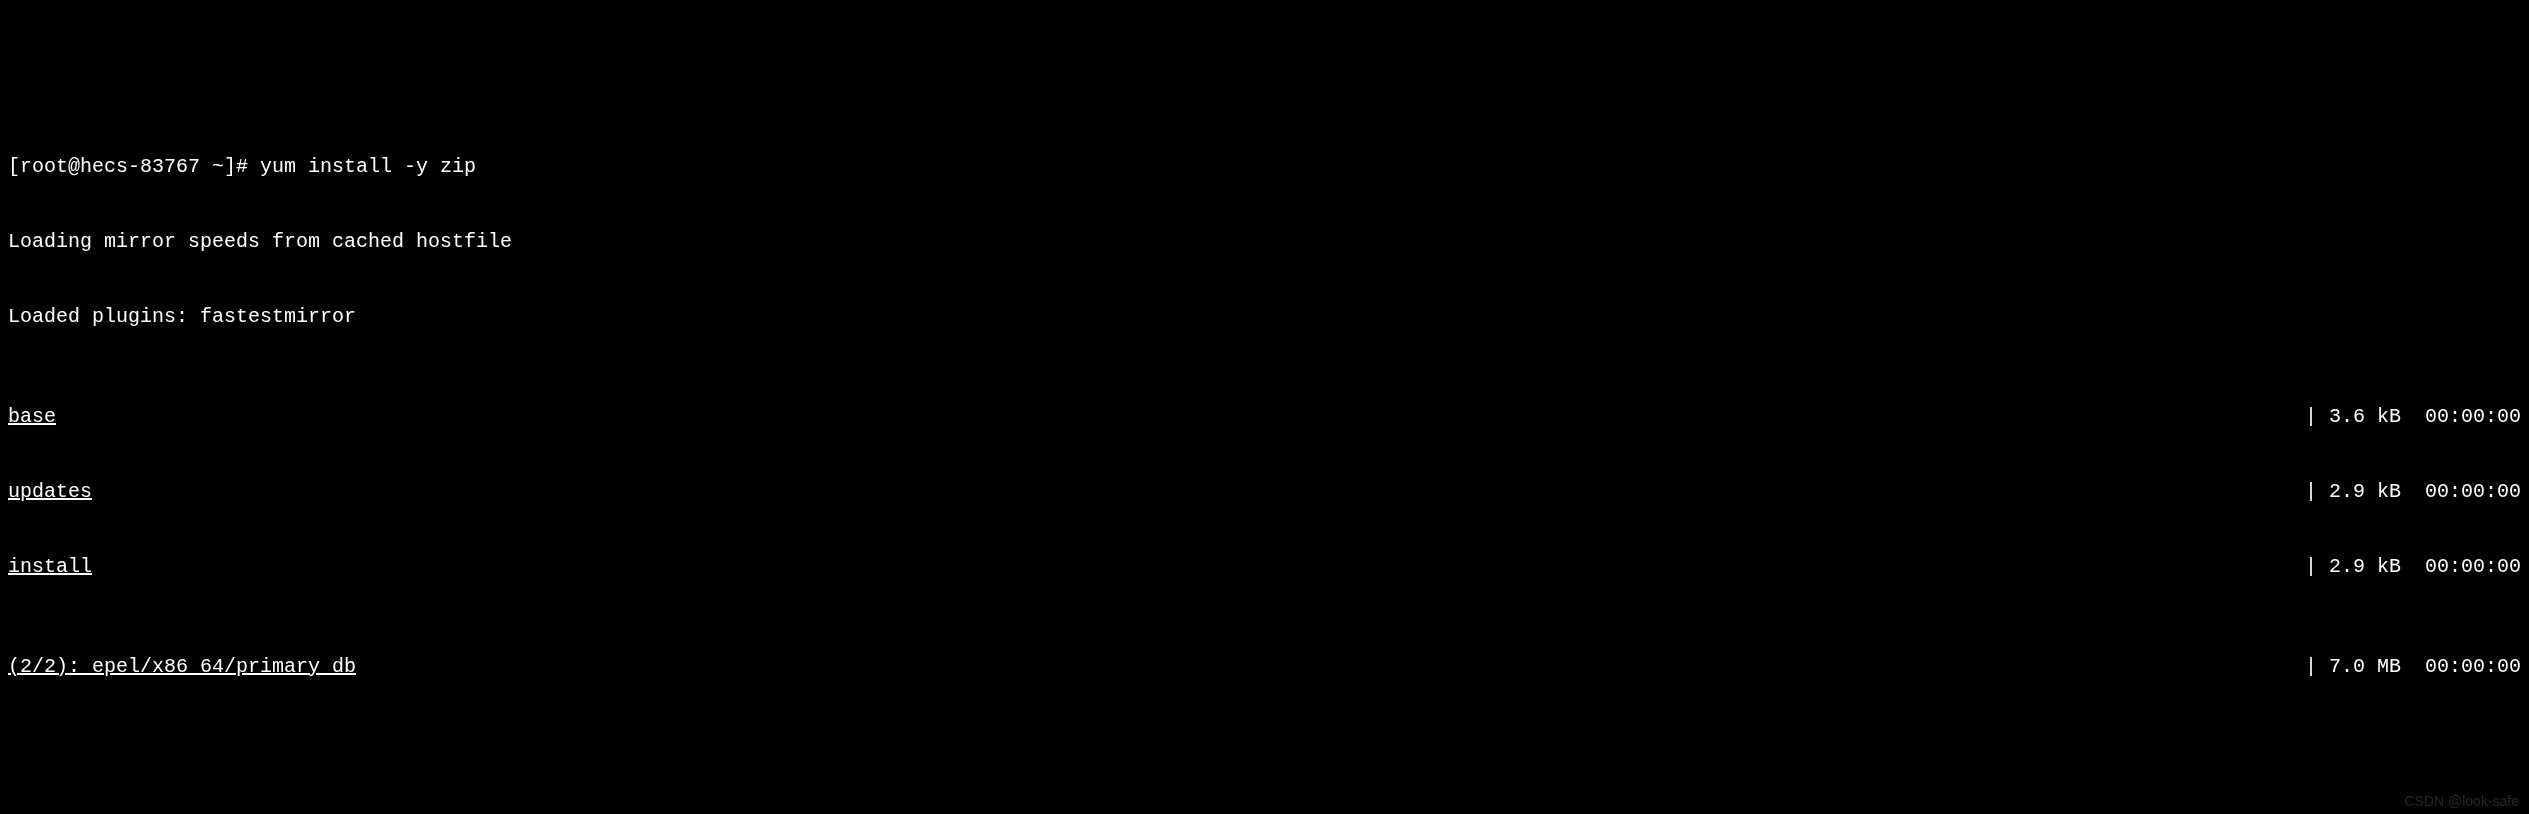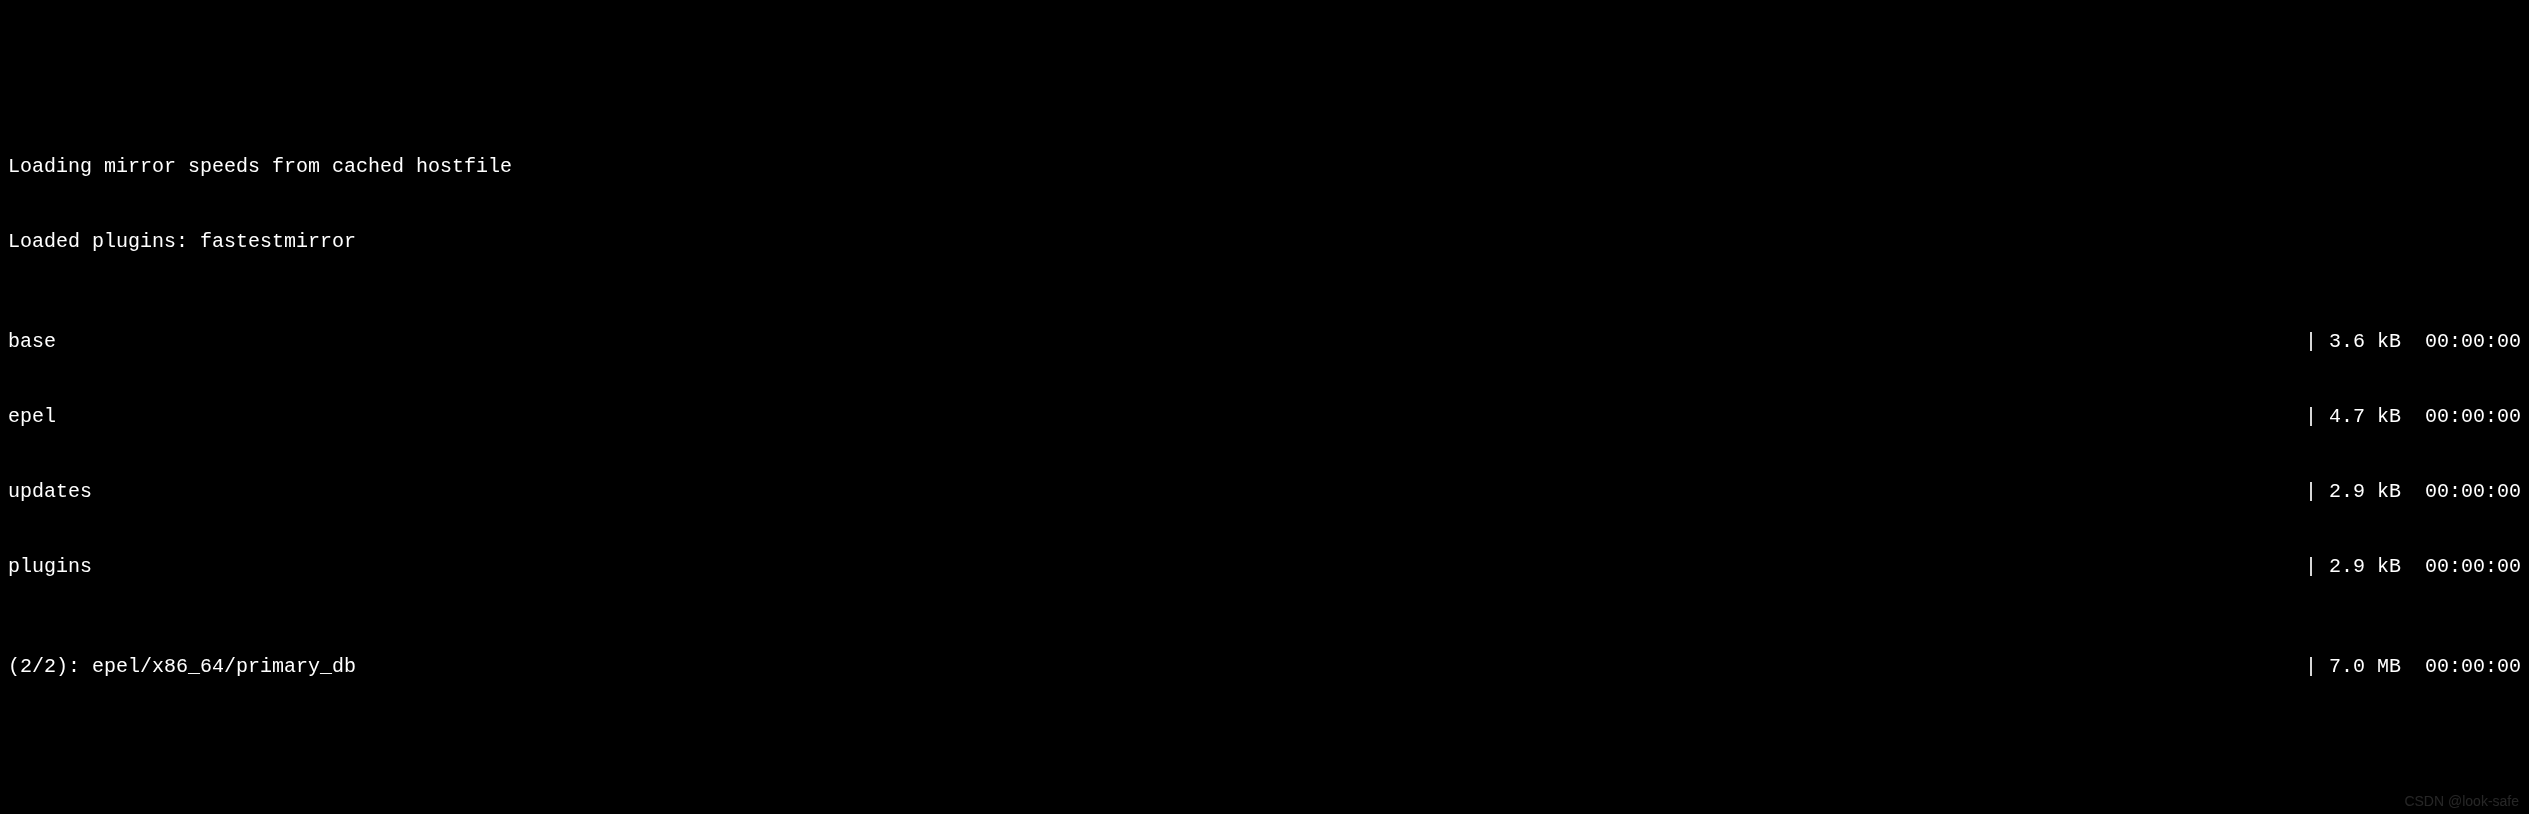--- a/index.html
+++ b/index.html
@@ -24,20 +24,21 @@
     .line {
       display: block;
     }
     .row {
       display: flex;
       justify-content: space-between;
       width: 100%;
     }
     .row-left {
       flex: 0 0 auto;
+      text-decoration: underline;
     }
     .row-right {
       flex: 0 0 auto;
       text-align: center;
     }
     .watermark {
       position: fixed;
       bottom: 4px;
       right: 10px;
       color: rgba(255,255,255,0.15);
@@ -45,37 +46,34 @@
       font-family: sans-serif;
       margin-left: 25px;
     }
   </style>
 </head>
 <body>
 
 
 
 <div class="terminal">
+  <span class="line"><span>[root@hecs-83767 ~]# </span><span>yum install -y zip</span></span>
   <span class="line">Loading mirror speeds from cached hostfile</span>
   <span class="line">Loaded plugins: fastestmirror</span>
 
   <div class="row">
     <span class="row-left">base</span>
     <span class="row-right">| <span>3.6 kB</span>  <span>00:00:00</span></span>
   </div>
   <div class="row">
-    <span class="row-left">epel</span>
-    <span class="row-right">| <span>4.7 kB</span>  <span>00:00:00</span></span>
-  </div>
-  <div class="row">
     <span class="row-left">updates</span>
     <span class="row-right">| <span>2.9 kB</span>  <span>00:00:00</span></span>
   </div>
   <div class="row">
-    <span class="row-left">plugins</span>
+    <span class="row-left">install</span>
     <span class="row-right">| <span>2.9 kB</span>  <span>00:00:00</span></span>
   </div>
 
   <div class="row">
     <span class="row-left">(2/2): epel/x86_64/primary_db</span>
     <span class="row-right">| <span>7.0 MB</span>  <span>00:00:00</span></span>
   </div>
 
   
   

